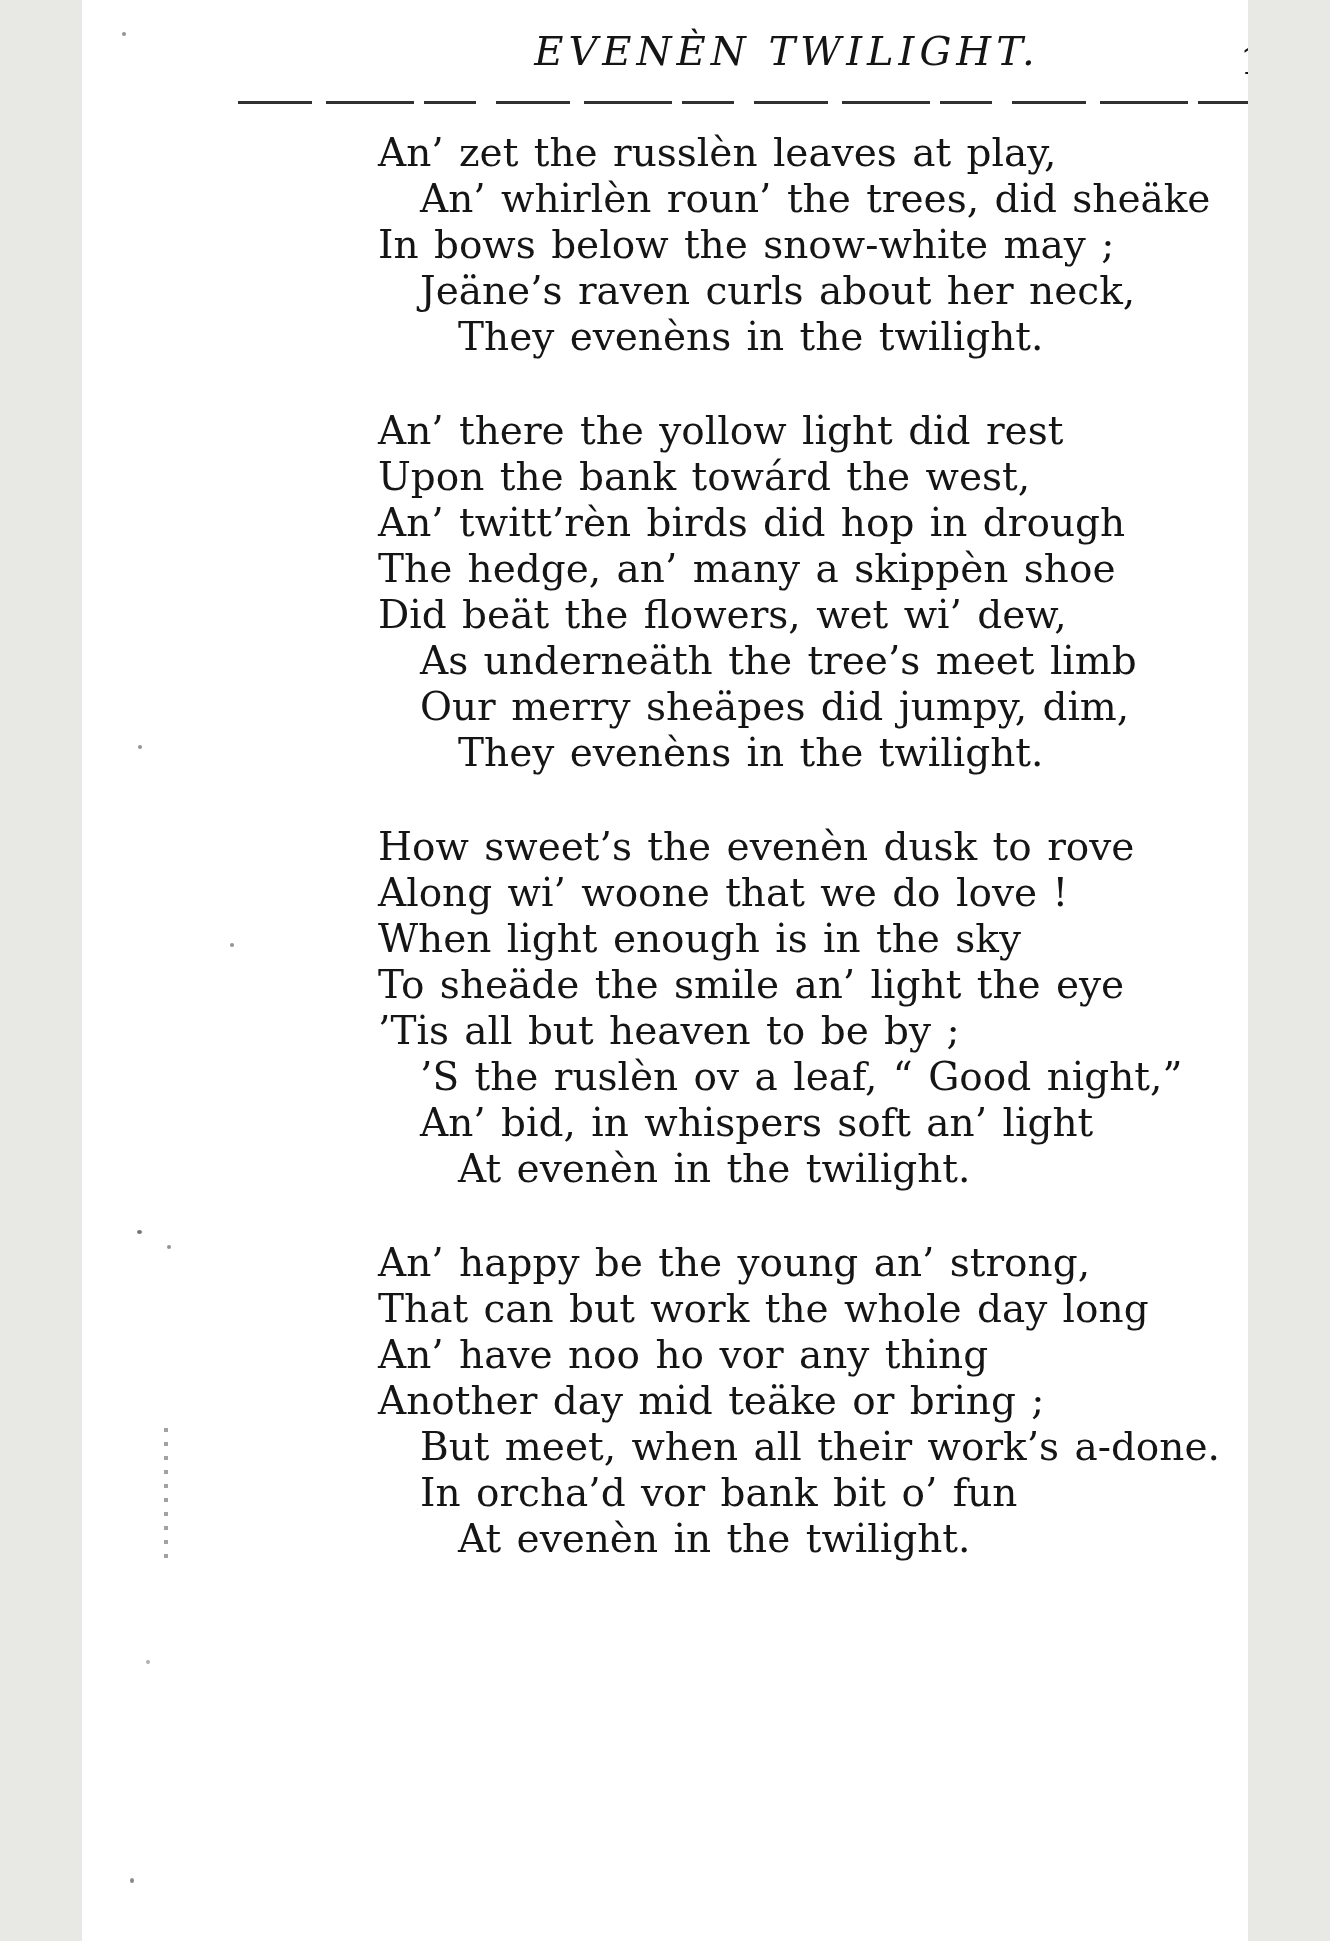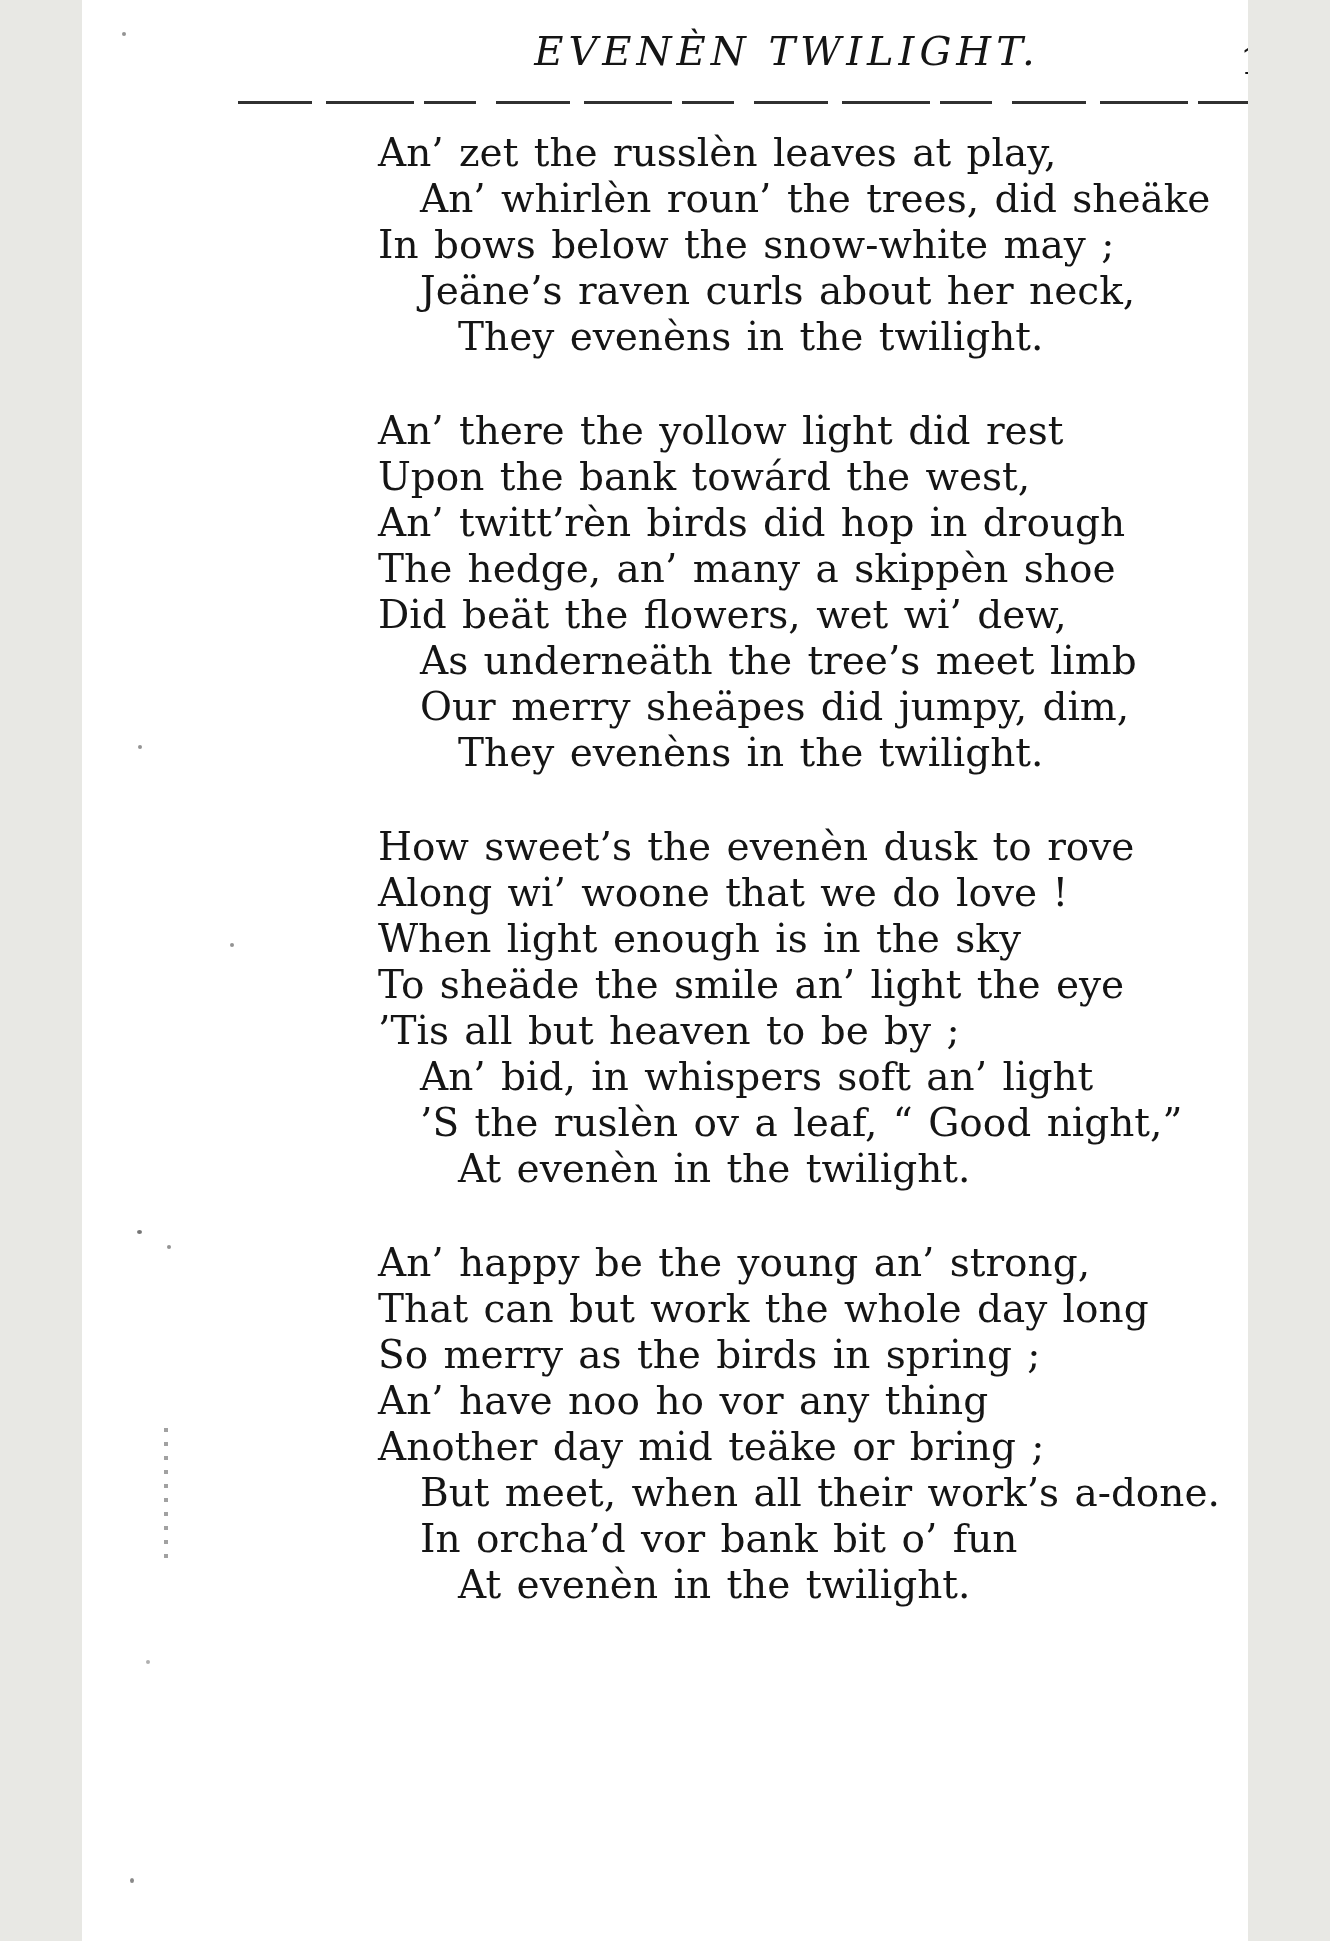--- a/index.html
+++ b/index.html
@@ -117,28 +117,27 @@
         <div class="line indent-1">As underneäth the tree’s meet limb</div>
         <div class="line indent-1">Our merry sheäpes did jumpy, dim,</div>
         <div class="line indent-2">They evenèns in the twilight.</div>
       </div>
       <div class="stanza">
         <div class="line indent-0">How sweet’s the evenèn dusk to rove</div>
         <div class="line indent-0">Along wi’ woone that we do love !</div>
         <div class="line indent-0">When light enough is in the sky</div>
         <div class="line indent-0">To sheäde the smile an’ light the eye</div>
         <div class="line indent-0">’Tis all but heaven to be by ;</div>
+        <div class="line indent-1">’S the ruslèn ov a leaf, “ Good night,”</div>
         <div class="line indent-1">An’ bid, in whispers soft an’ light</div>
-        <div class="line indent-1">’S the ruslèn ov a leaf, “ Good night,”</div>
         <div class="line indent-2">At evenèn in the twilight.</div>
       </div>
       <div class="stanza">
         <div class="line indent-0">An’ happy be the young an’ strong,</div>
         <div class="line indent-0">That can but work the whole day long</div>
-        <div class="line indent-0">So merry as the birds in spring ;</div>
         <div class="line indent-0">An’ have noo ho vor any thing</div>
         <div class="line indent-0">Another day mid teäke or bring ;</div>
         <div class="line indent-1">But meet, when all their work’s a-done.</div>
         <div class="line indent-1">In orcha’d vor bank bit o’ fun</div>
         <div class="line indent-2">At evenèn in the twilight.</div>
       </div>
     </main>
 
   <span class="speck s1"></span>
   <span class="speck s2"></span>

